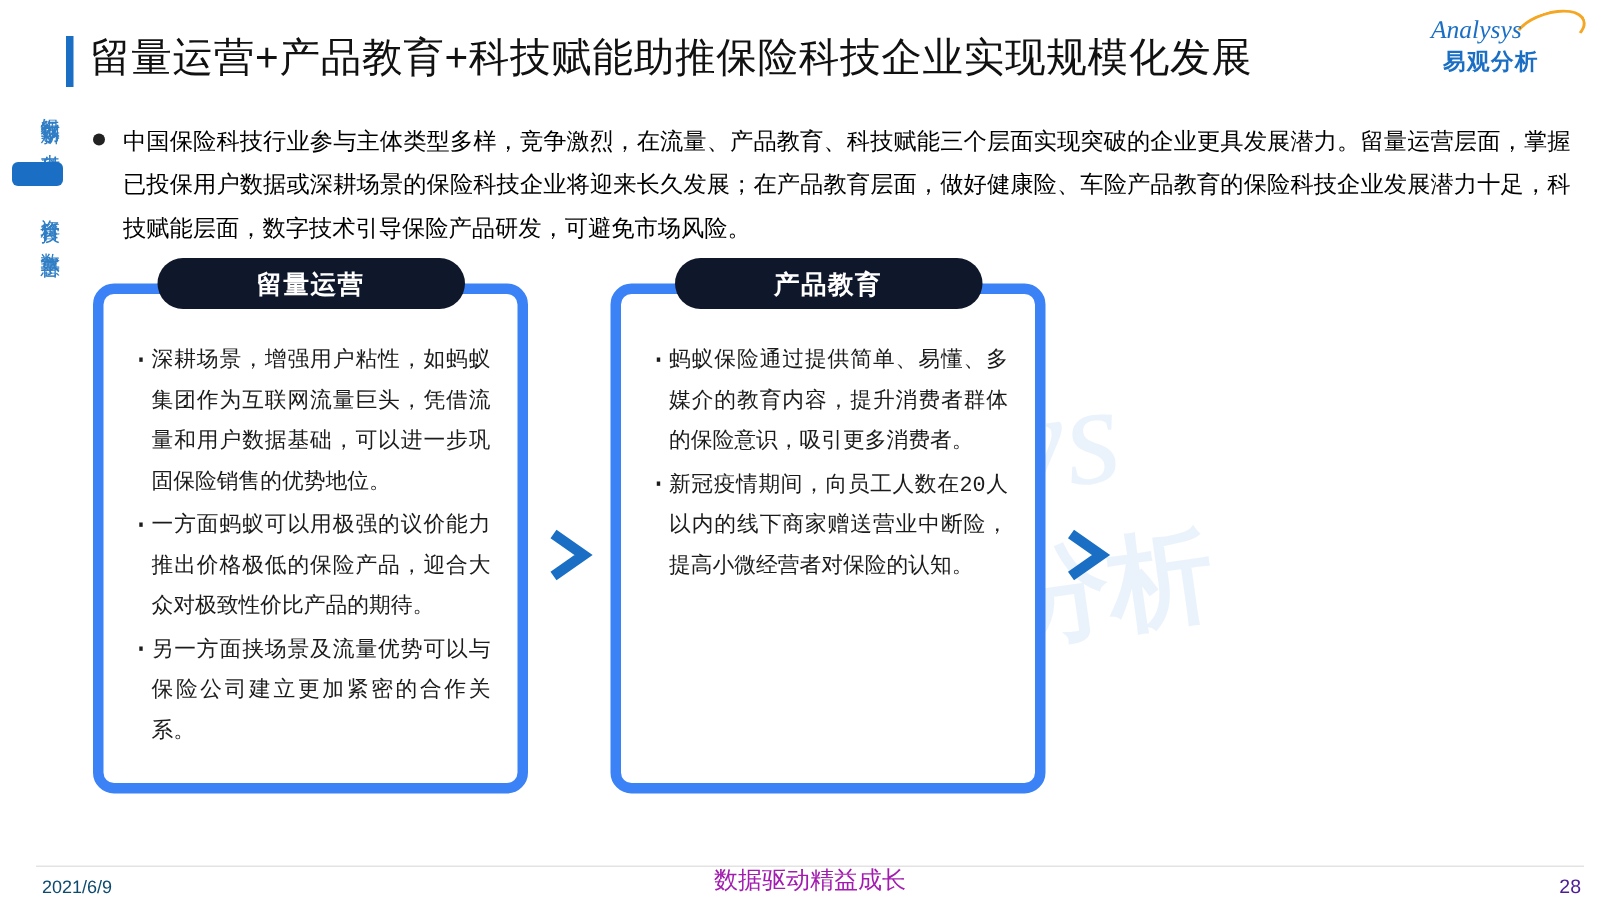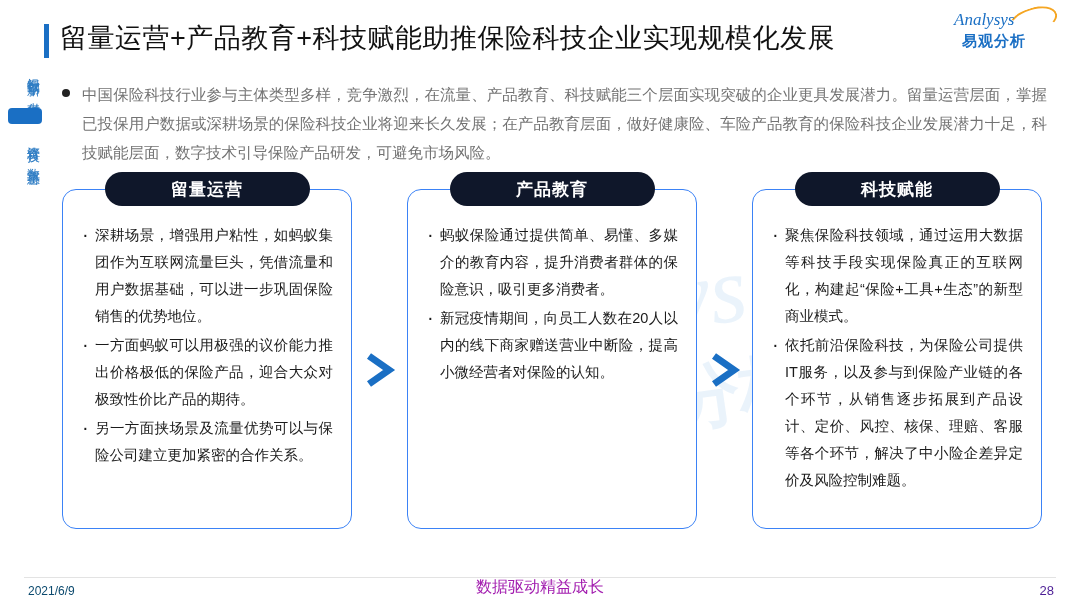--- a/index.html
+++ b/index.html
@@ -129,21 +129,21 @@
     height: 8px;
     border-radius: 50%;
     background: #222;
     margin-top: 9px;
     flex: none;
   }
   .intro-text {
     font-size: 15.5px;
     line-height: 29px;
     text-align: justify;
-    color: #737373;
+    color: #000000;
   }
 
   
   .watermark {
     position: absolute;
     left: 420px;
     top: 255px;
     font-size: 95px;
     color: rgba(160, 200, 235, 0.22);
     font-style: italic;
@@ -190,25 +190,26 @@
     display: flex;
     align-items: center;
     justify-content: center;
     letter-spacing: 1px;
     position: relative;
     z-index: 2;
   }
   .col-body {
     margin-top: -17px;
     padding: 32px 18px 14px 16px;
-    border: 1px solid #3b82f6;
+    border: 7px solid #3b82f6;
     border-radius: 14px;
     background: #ffffff;
     min-height: 340px;
     box-sizing: border-box;
+    font-family: Liberation Mono, monospace;
   }
   .col-body ul {
     margin: 0;
     padding: 0;
     list-style: none;
   }
   .col-body li {
     position: relative;
     padding-left: 16px;
     font-size: 14.5px;
@@ -328,28 +329,19 @@
       </ul>
     </div>
   </div>
 
   <div class="arrow">
     <svg width="34" height="40" viewBox="0 0 34 40" aria-hidden="true">
       <polyline points="6,6 26,20 6,34" fill="none" stroke="#1a6fc4" stroke-width="7" stroke-linecap="butt" stroke-linejoin="miter"></polyline>
     </svg>
   </div>
 
-  <div class="col">
-    <div class="col-head">科技赋能</div>
-    <div class="col-body">
-      <ul>
-        <li>聚焦保险科技领域，通过运用大数据等科技手段实现保险真正的互联网化，构建起“保险+工具+生态”的新型商业模式。</li>
-        <li>依托前沿保险科技，为保险公司提供IT服务，以及参与到保险产业链的各个环节，从销售逐步拓展到产品设计、定价、风控、核保、理赔、客服等各个环节，解决了中小险企差异定价及风险控制难题。</li>
-      </ul>
-    </div>
-  </div>
 
 </div>
 
 <div class="footer-line"></div>
 <div class="footer-date">2021/6/9</div>
 <div class="footer-center">数据驱动精益成长</div>
 <div class="footer-page">28</div>
 
 </body></html>

